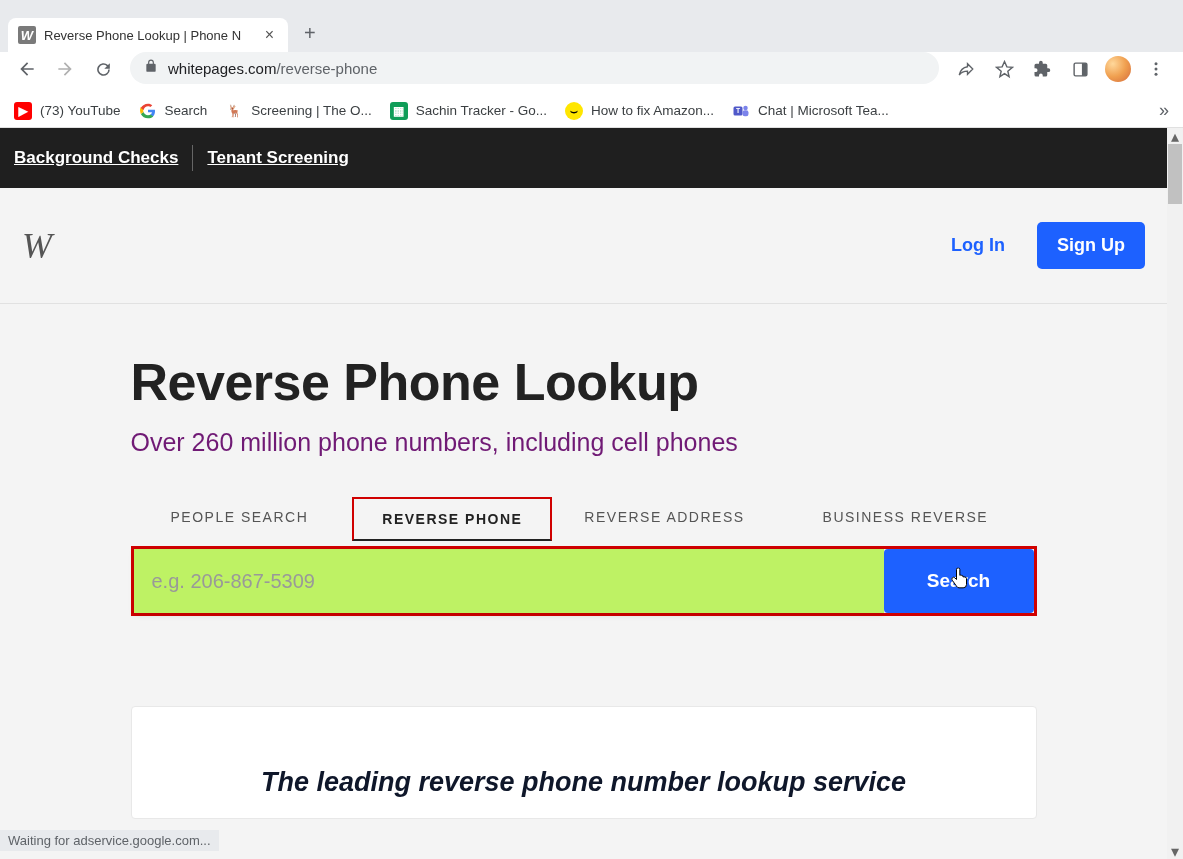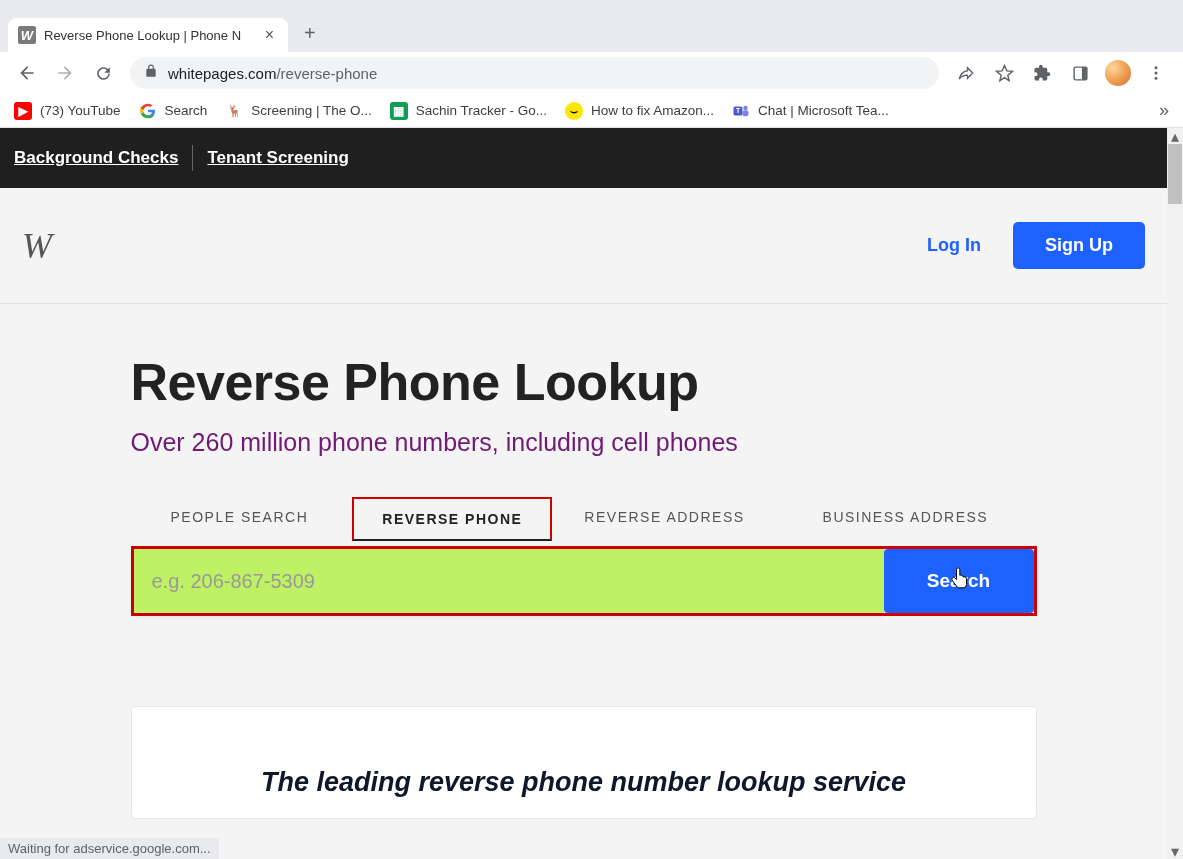--- a/index.html
+++ b/index.html
@@ -13,21 +13,21 @@
     
     .tabstrip { background: #e8eaed; height: 40px; display: flex; align-items: center; padding-left: 8px; position: relative; }
     .tab { background: #fff; border-radius: 8px 8px 0 0; height: 34px; width: 280px; display: flex; align-items: center; padding: 0 10px; margin-top: 6px; gap: 8px; }
     .tab-favicon { width: 18px; height: 18px; background: #7a7a7a; display: flex; align-items: center; justify-content: center; border-radius: 2px;}
     .tab-favicon span { color: #fff; font-weight: bold; font-size: 13px; font-style: italic; }
     .tab-title { flex: 1; font-size: 13px; color: #333; white-space: nowrap; overflow: hidden; text-overflow: ellipsis; }
     .tab-close { font-size: 16px; color: #555; padding: 0 4px; cursor: pointer; }
     .new-tab { margin-left: 16px; font-size: 20px; color: #5f6368; cursor: pointer; line-height: 1; margin-top: 2px;}
 
     
-    .toolbar { height: 42px; background: #fff; display: flex; align-items: center; padding: 0 10px; gap: 4px; }
+    .toolbar { height: 42px; background: #fff; display: flex; align-items: flex-start; padding: 0 10px; gap: 4px; }
     .nav-btn { width: 34px; height: 34px; display: flex; align-items: center; justify-content: center; border-radius: 50%; color: #5f6368; cursor: pointer;}
     .nav-btn.disabled { color: #b0b0b0; }
     .addressbar { flex: 1; height: 32px; background: #f1f3f4; border-radius: 16px; display: flex; align-items: center; padding: 0 14px; margin: 0 6px; gap: 10px; }
     .lock-icon { color: #5f6368; }
     .url { font-size: 15px; color: #5f6368; }
     .url .domain { color: #202124; }
     .toolbar-right { display: flex; align-items: center; gap: 4px; }
     .toolbar-icon { width: 34px; height: 34px; display: flex; align-items: center; justify-content: center; color: #5f6368; cursor:pointer;}
     .avatar { width: 26px; height: 26px; border-radius: 50%; background: radial-gradient(circle at 30% 30%, #ffd89b, #f0a050, #d46a3a); }
 
@@ -53,21 +53,21 @@
     
     .topnav { background: #1f1f1f; height: 60px; display: flex; align-items: center; padding: 0 14px; gap: 14px; }
     .topnav a { color: #fff; font-weight: 700; text-decoration: underline; font-size: 17px; }
     .divider-v { width: 1px; height: 26px; background: #666; }
 
     
     .site-header { background: #f4f4f4; height: 116px; border-bottom: 1px solid #e1e1e1; display: flex; align-items: center; padding: 0 22px; }
     .logo { color: #555; font-size: 36px; font-weight: 400; font-style: italic; font-family: Georgia, serif;}
     .header-actions { margin-left: auto; display: flex; align-items: center; gap: 32px; }
     .login-link { color: #1d61ff; font-weight: 700; font-size: 18px; cursor: pointer; }
-    .signup-btn { background: #1d61ff; color: #fff; font-weight: 700; font-size: 18px; padding: 13px 32px; border-radius: 5px; cursor: pointer; border: none;}
+    .signup-btn { background: #1d61ff; color: #fff; font-weight: 700; font-size: 18px; padding: 13px 20px; border-radius: 5px; cursor: pointer; border: none;}
 
     
     .main { padding: 48px 0 0 0; }
     .container { max-width: 930px; margin: 0 auto; padding: 0 12px; }
     .heading { font-size: 52px; font-weight: 600; color: #222; letter-spacing: -0.5px; margin-bottom: 16px; }
     .subheading { font-size: 25px; color: #701a75; margin-bottom: 40px; }
 
     
     .search-tabs { display: flex; gap: 4px; margin-bottom: 5px; }
     .search-tab { padding: 12px 28px; font-size: 14px; letter-spacing: 1.5px; color: #555; cursor: pointer; text-align: center; }
@@ -79,21 +79,21 @@
     .search-input { flex: 1; border: none; font-size: 20px; padding: 0 18px; color: #333; background: #bef264; outline: none; box-shadow: 0 2px 6px rgba(0,0,0,0.1);}
     .search-input::placeholder { color: #999; }
     .search-btn { background: #1d61ff; border: none; color: #fff; font-size: 19px; font-weight: 600; width: 150px; cursor: pointer; position: relative; border-radius: 4px;}
     .cursor-hand { position: absolute; left: 50%; top: 52%; transform: translate(-50%,-50%); }
 
     
     .card { background: #fff; margin-top: 90px; padding: 60px 40px 20px; border: 1px solid #e8e8e8; border-radius: 4px; text-align: center; }
     .card-title { font-size: 27px; font-weight: 700; color: #0f172a; font-style: italic; }
 
     
-    .status-bar { position: absolute; left: 0; bottom: 0; background: #e8eaed; color: #5f6368; font-size: 13px; padding: 3px 8px; }
+    .status-bar { position: absolute; left: 0; bottom: 8px; background: #e8eaed; color: #5f6368; font-size: 13px; padding: 3px 8px; }
   </style>
 </head>
 <body>
 
 <div class="titlebar"></div>
 
 <div class="window-controls">
   <span><svg viewBox="0 0 24 24" width="18" height="18">
         <polyline points="6,9 12,15 18,9" fill="none" stroke="#333" stroke-width="2"></polyline>
       </svg></span>
@@ -242,21 +242,21 @@
 
     <div class="main">
       <div class="container">
         <h1 class="heading">Reverse Phone Lookup</h1>
         <div class="subheading">Over 260 million phone numbers, including cell phones</div>
 
         <div class="search-tabs">
           <div class="search-tab" style="padding-left:40px;padding-right:40px">PEOPLE SEARCH</div>
           <div class="search-tab active highlight-tab">REVERSE PHONE</div>
           <div class="search-tab">REVERSE ADDRESS</div>
-          <div class="search-tab" style="padding-left:46px">BUSINESS ADDRESS</div>
+          <div class="search-tab" style="padding-left:46px">BUSINESS REVERSE</div>
         </div>
 
         <div class="search-row">
           <input class="search-input" placeholder="e.g. 206-867-5309" style="">
           <button class="search-btn">
             <span>Search</span>
             <span class="cursor-hand">
               <svg width="20" height="24" viewBox="0 0 24 28">
                   <path d="M9 2v12l-2-2a2 2 0 0 0-3 3l5 7a4 4 0 0 0 3 2h5a4 4 0 0 0 4-4v-7a2 2 0 0 0-2-2 2 2 0 0 0-2 0 2 2 0 0 0-2-2 2 2 0 0 0-2 0V2a2 2 0 0 0-4 0z" fill="#fff" stroke="#000" stroke-width="1.2"></path>
                 </svg>

